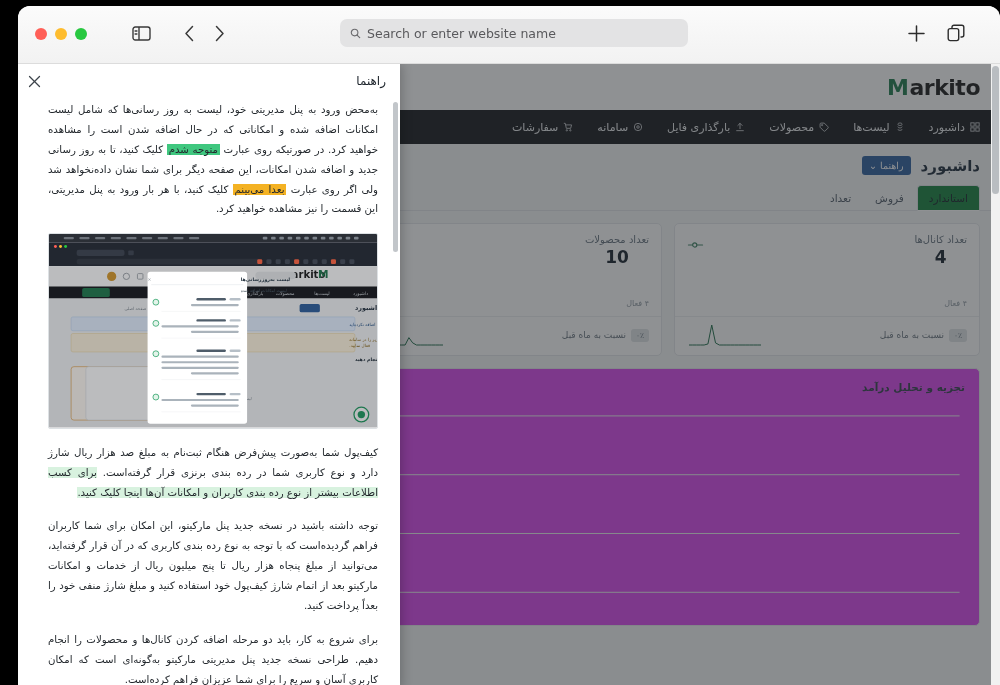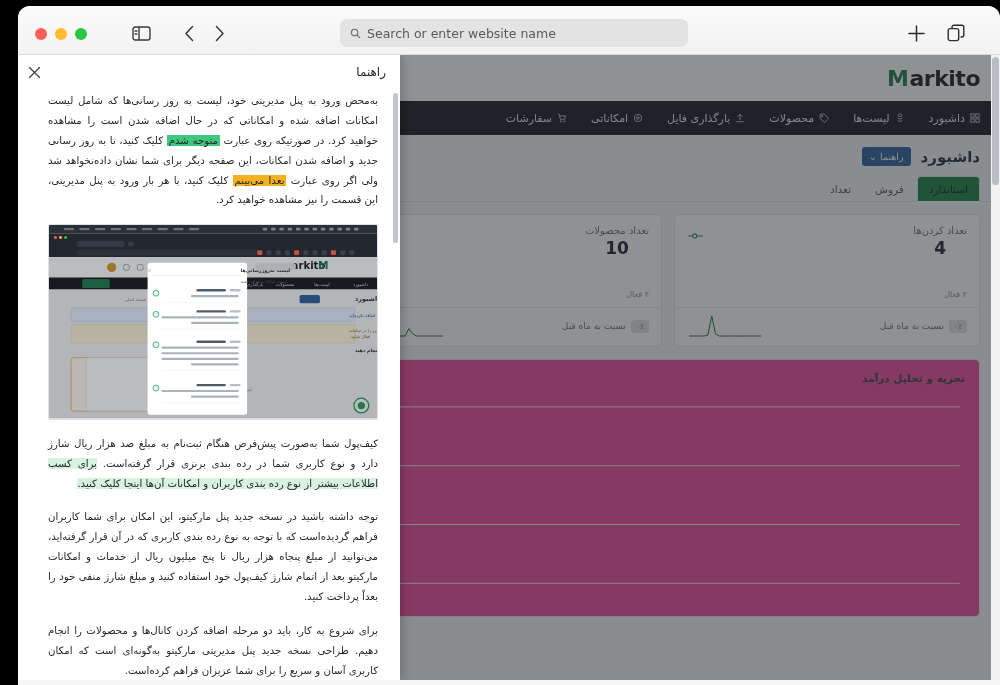--- a/index.html
+++ b/index.html
@@ -16,21 +16,21 @@
     width: 982px; height: 679px;
     background: #f6f6f6;
     border-radius: 12px 12px 0 0;
     overflow: hidden;
     box-shadow: 0 2px 16px rgba(0,0,0,.4);
   }
 
   
   #toolbar {
     position: relative;
-    height: 49px; width: 100%;
+    height: 58px; width: 100%;
     background: linear-gradient(#fbfbfb,#f2f2f2);
     border-bottom: 1px solid #dcdcdc;
     direction: ltr;
   }
   .traffic { position: absolute; top: 22px; display: flex; gap: 8px; left: 17px; }
   .tl-dot { width: 12px; height: 12px; border-radius: 50%; display:block; }
   .tl-red { background: #ff5f57; }
   .tl-yellow { background: #febc2e; }
   .tl-green { background: #28c840; }
 
@@ -167,21 +167,21 @@
   .sc-badge {
     background: #dfe3e6; color: #5d6a75; font-size: 7.5px;
     border-radius: 3px; padding: 2px 5px;
   }
   .sc-delta-text { font-size: 9px; color: #6a757f; }
   .sc-spark { width: 76px; height: 24px; }
 
   
   #revenue-panel {
     margin: 12px 20px 0 20px;
-    background: #ec4899; border: 1px solid #e4e7ea;
+    background: #d946ef; border: 1px solid #e4e7ea;
     border-radius: 5px; height: 258px;
     position: relative; overflow: hidden;
   }
   #rp-head {
     display: flex; align-items: center; justify-content: space-between;
     padding: 9px 14px 0 14px;
   }
   #rp-title { font-size: 10.5px; color: #33404c; font-weight: 600; }
   #rp-ranges { display: flex; background: #eef0f2; border-radius: 4px; overflow: hidden; }
   .rp-range {
@@ -362,21 +362,21 @@
           </span>
           <span>بارگذاری فایل</span>
         </div>
         <div class="nav-item">
           <span class="ni-ico">
             <svg width="10" height="10" viewBox="0 0 12 12" fill="none" stroke="#dfe3e6" stroke-width="1.1">
                 <circle cx="6" cy="6" r="4.4"></circle>
                 <circle cx="6" cy="6" r="1.5"></circle>
               </svg>
           </span>
-          <span>امکاناتی</span>
+          <span>سامانه</span>
         </div>
         <div class="nav-item">
           <span class="ni-ico">
             <svg width="10" height="10" viewBox="0 0 12 12" fill="none" stroke="#dfe3e6" stroke-width="1.1" stroke-linejoin="round">
                 <path d="M1 1.6h1.7l1.3 6h5.2l1.1-4.1H3.3"></path>
                 <circle cx="4.6" cy="10" r=".8"></circle>
                 <circle cx="8.8" cy="10" r=".8"></circle>
               </svg>
           </span>
           <span>سفارشات</span>
@@ -401,21 +401,21 @@
         <div class="dash-tab">
           <span>تعداد</span>
         </div>
       </div>
 
       <div id="stat-cards">
 
         <div class="stat-card">
           <div class="sc-top">
             <div class="sc-texts">
-              <div class="sc-label">تعداد کردن‌ها</div>
+              <div class="sc-label">تعداد کانال‌ها</div>
               <div class="sc-value">4</div>
               <div class="sc-sub">۴ فعال</div>
             </div>
             <div class="sc-ico">
               <svg width="17" height="14" viewBox="0 0 18 14" fill="none" stroke="#1f6d4a" stroke-width="1.2" stroke-linecap="round">
                 <line x1="1.5" y1="7" x2="6" y2="7"></line>
                   <circle cx="8.2" cy="7" r="2.2"></circle>
                   <line x1="10.5" y1="7" x2="16.5" y2="7"></line>
               </svg>
             </div>

